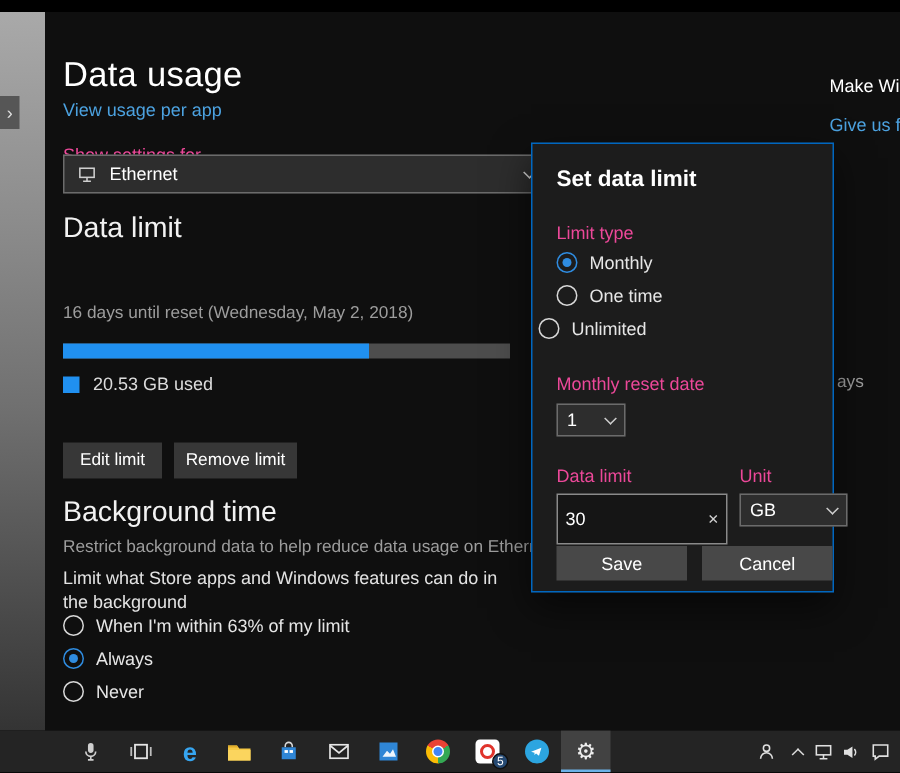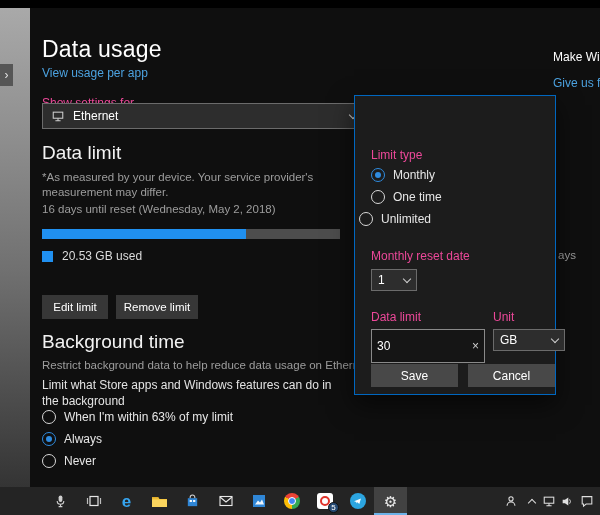--- a/index.html
+++ b/index.html
@@ -80,21 +80,20 @@
   <div class="combo" style="left:42px;top:103px;width:323px;height:26px">
     <svg width="14" height="13" viewBox="0 0 16 15">
       <rect x="2.5" y="2.5" width="11" height="7" fill="none" stroke="#cfcfcf" stroke-width="1.2"></rect>
       <path d="M8 9.5V12.5 M5 12.5h6" stroke="#cfcfcf" stroke-width="1.2" fill="none"></path>
     </svg>
     <span class="grow">Ethernet</span>
     <span class="cdn"></span>
   </div>
 
   <div class="abs h-sub" style="left:42px;top:142px">Data limit</div>
-  <div class="abs muted" style="left:42px;top:170px;width:330px">*As measured by your device. Your service provider's measurement may differ.</div>
   <div class="abs muted" style="left:42px;top:202px">16 days until reset (Wednesday, May 2, 2018)</div>
 
   <div class="bar">
     <div class="bar-fill" style="width: 68.4%;"></div>
   </div>
 
   <div class="legend" style="left:42px;top:249px">
     <span class="sq" style="background:#2090f0"></span>
     <span>20.53 GB used</span>
   </div>
@@ -115,20 +114,21 @@
     <span>Always</span>
   </div>
   <div class="radio" style="left:42px;top:454px">
     <span class="rb"></span>
     <span>Never</span>
   </div>
 
   <div class="abs muted" style="left:558px;top:248px">ays</div>
 
   <div class="dialog">
+    <div class="dlg-title">Set data limit</div>
 
     <div class="abs lbl" style="left:16px;top:52px">Limit type</div>
 
     <div class="radio sel" style="left:16px;top:72px">
       <span class="rb"></span>
       <span>Monthly</span>
     </div>
     <div class="radio" style="left:16px;top:94px">
       <span class="rb"></span>
       <span>One time</span>

